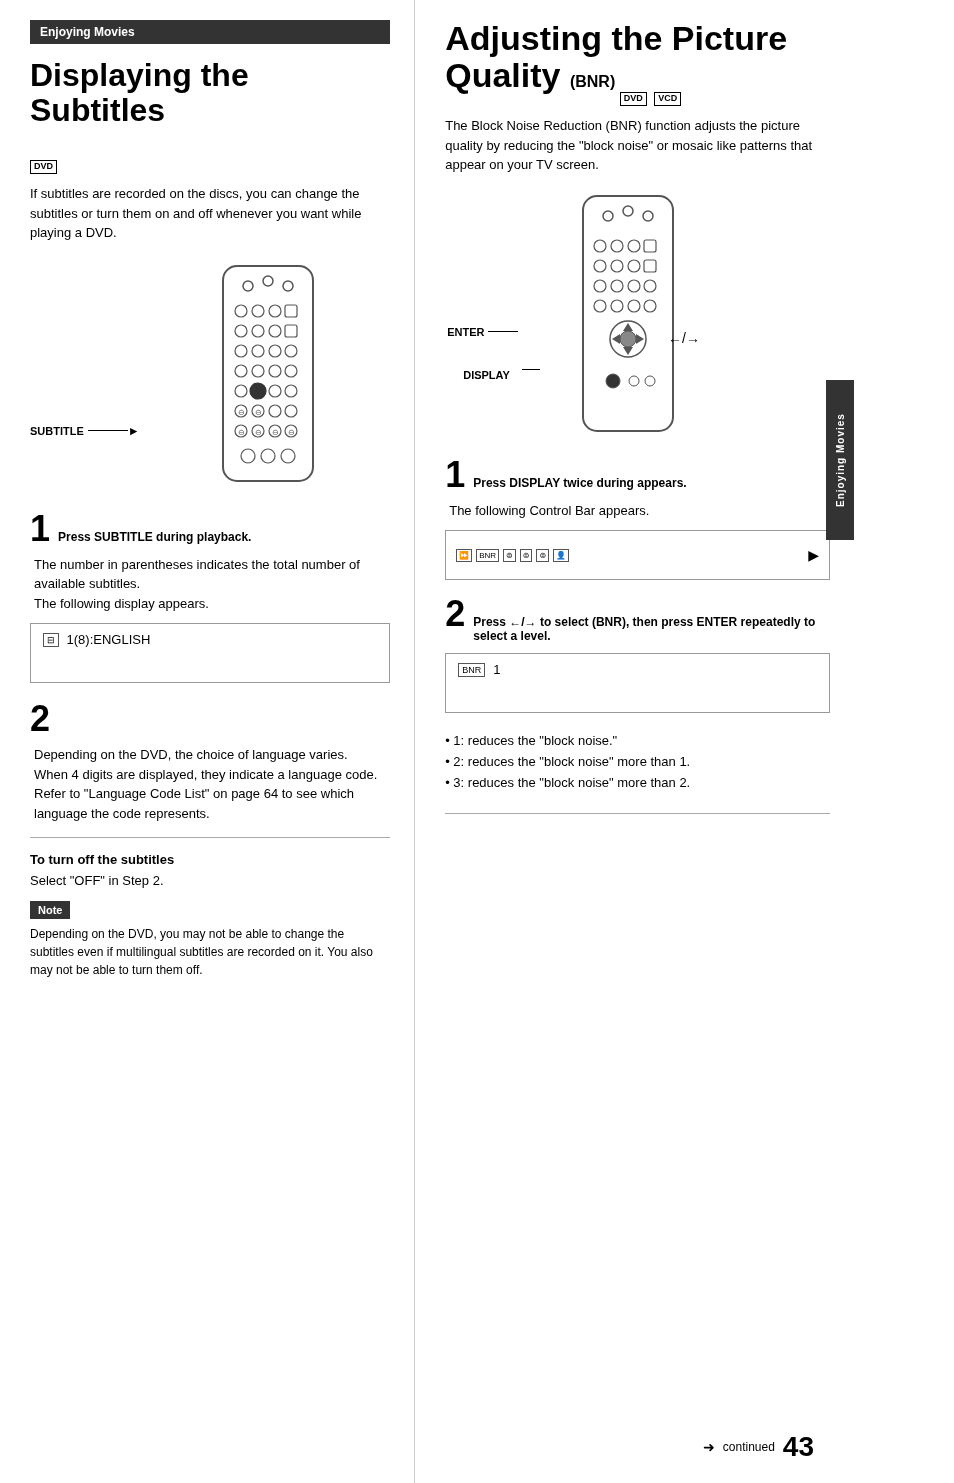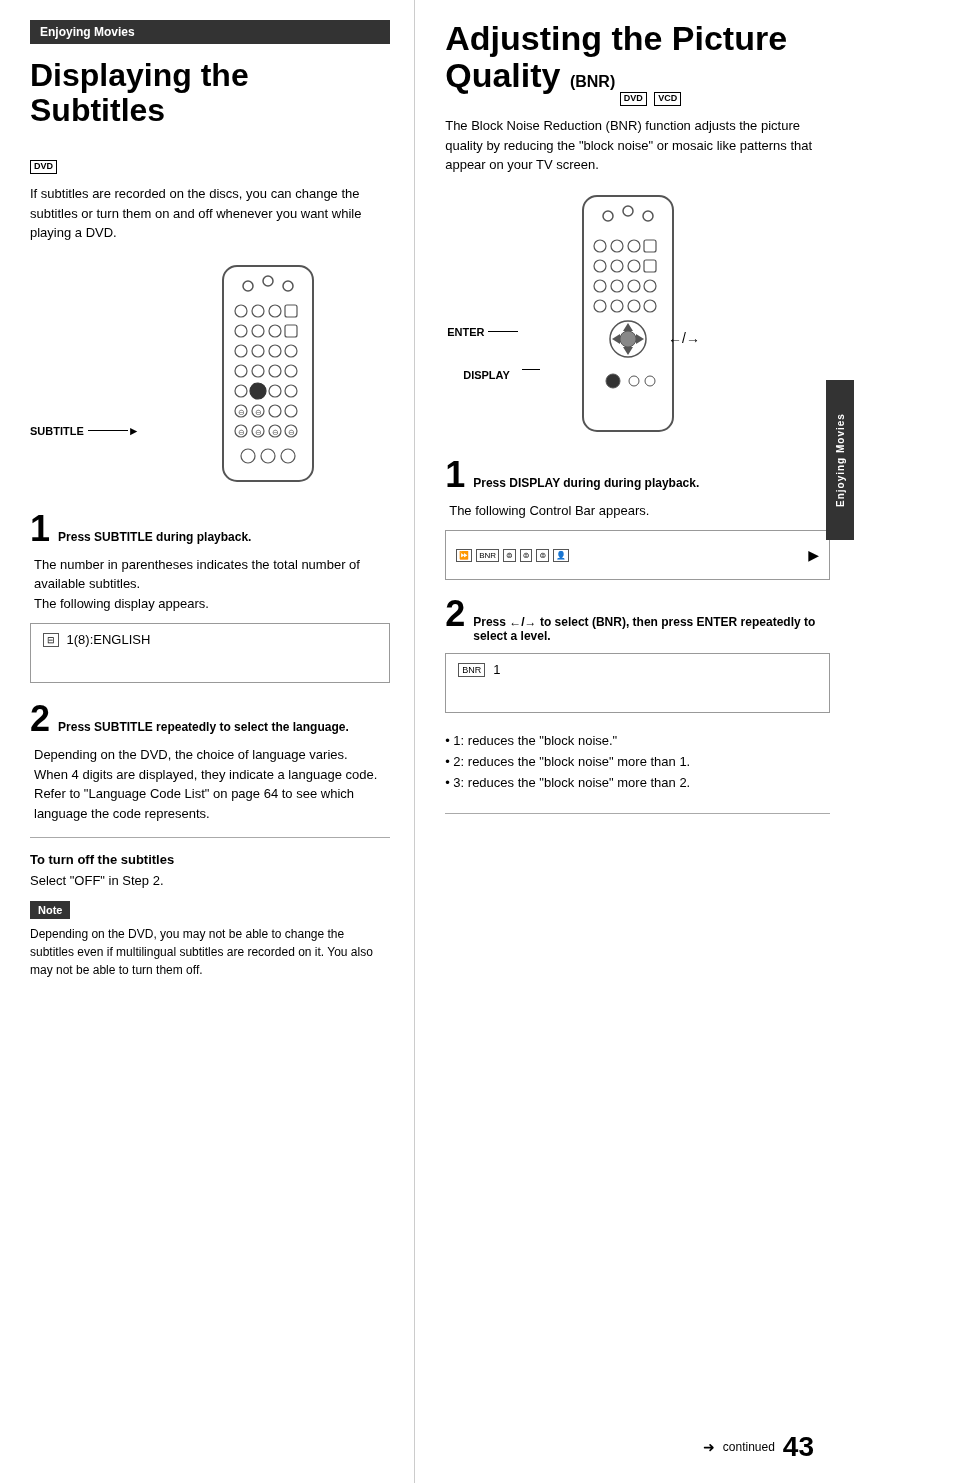--- a/index.html
+++ b/index.html
@@ -396,21 +396,20 @@
       <p>The following display appears.</p>
     </div>
     <div class="display-box">
       <span class="display-box-icon">⊟</span>
       <span>1(8):ENGLISH</span>
     </div>
 
     
     <div class="step-heading">
       <span class="step-num">2</span>
-      <span class="step-text">Press SUBTITLE repeatedly to select the language.</span>
     </div>
     <div class="step-body">
       <p>Depending on the DVD, the choice of language varies.</p>
       <p>When 4 digits are displayed, they indicate a language code. Refer to "Language Code List" on page 64 to see which language the code represents.</p>
     </div>
 
     <hr class="hr">
 
     <div class="sub-heading">To turn off the subtitles</div>
     <div class="sub-body">Select "OFF" in Step 2.</div>
@@ -481,21 +480,21 @@
         </div>
         <div style="position:absolute; left:18px; top:178px; font-size:11px; font-weight:bold; display:flex; align-items:flex-start; gap:12px;">
           <span>DISPLAY</span>
           <div style="width:18px;height:1px;background:#000;"></div>
         </div>
       </div>
     </div>
 
     <div class="step-heading">
       <span class="step-num">1</span>
-      <span class="step-text">Press DISPLAY during during playback.</span>
+      <span class="step-text">Press DISPLAY twice during appears.</span>
     </div>
     <div class="step-body">The following Control Bar appears.</div>
 
     <div class="control-bar">
       <span class="ctrl-icon">⏩</span>
       <span class="ctrl-icon">BNR</span>
       <span class="ctrl-icon">⊜</span>
       <span class="ctrl-icon">⊜</span>
       <span class="ctrl-icon">⊜</span>
       <span class="ctrl-icon">👤</span>

